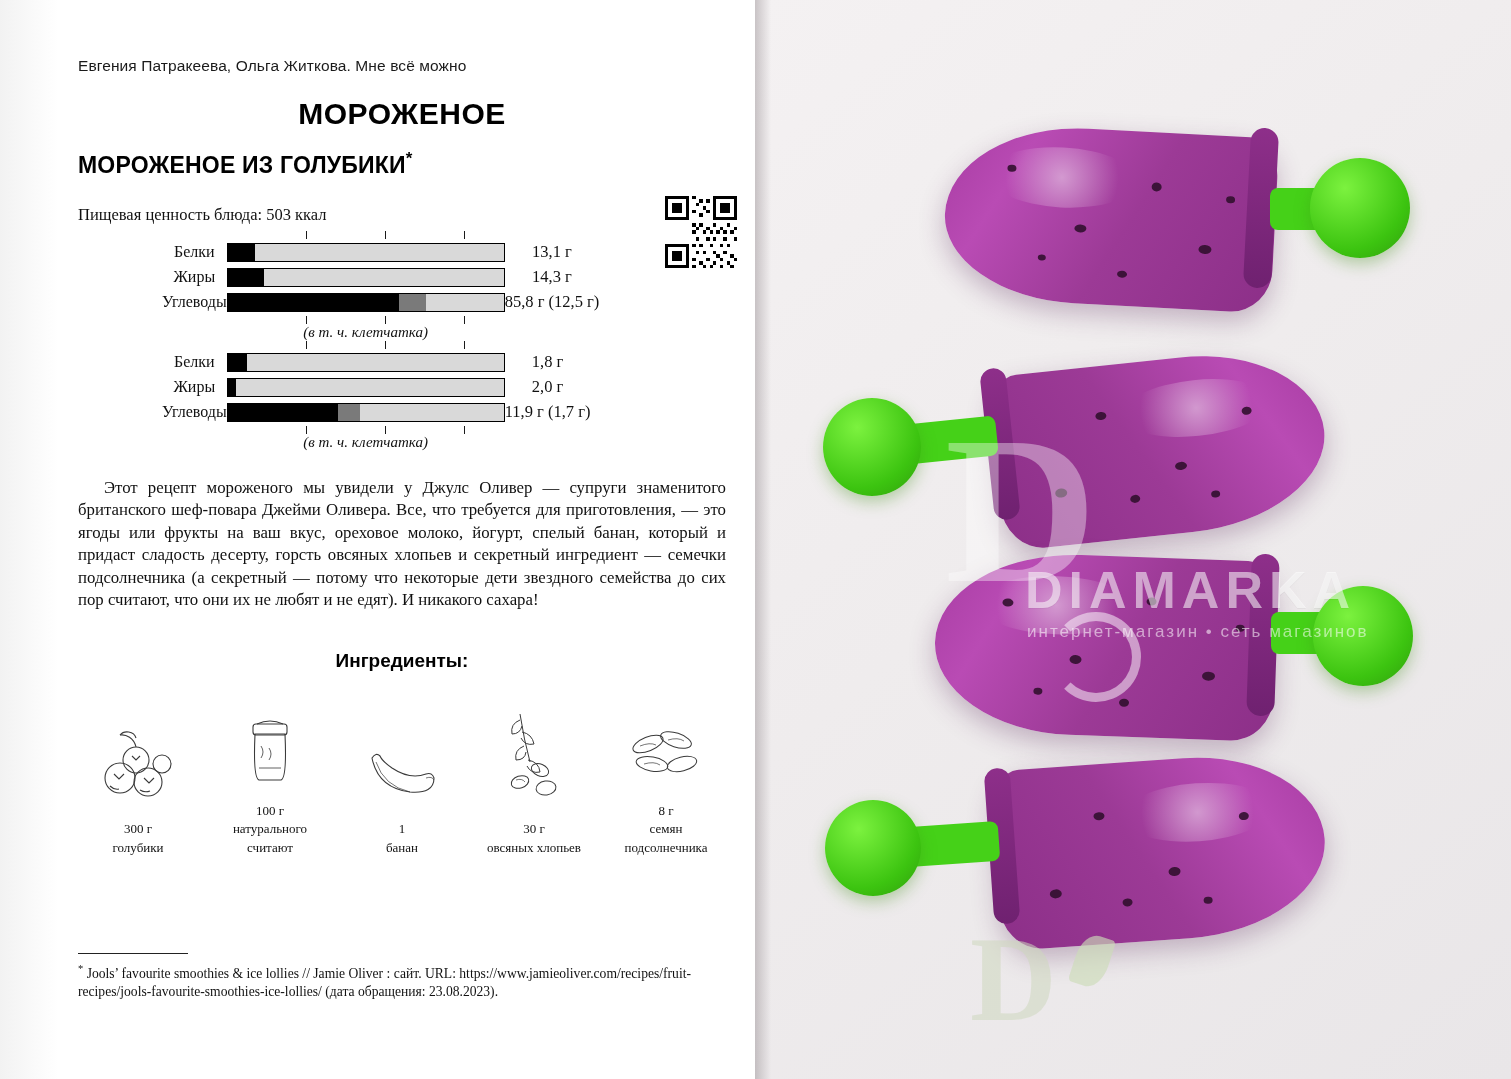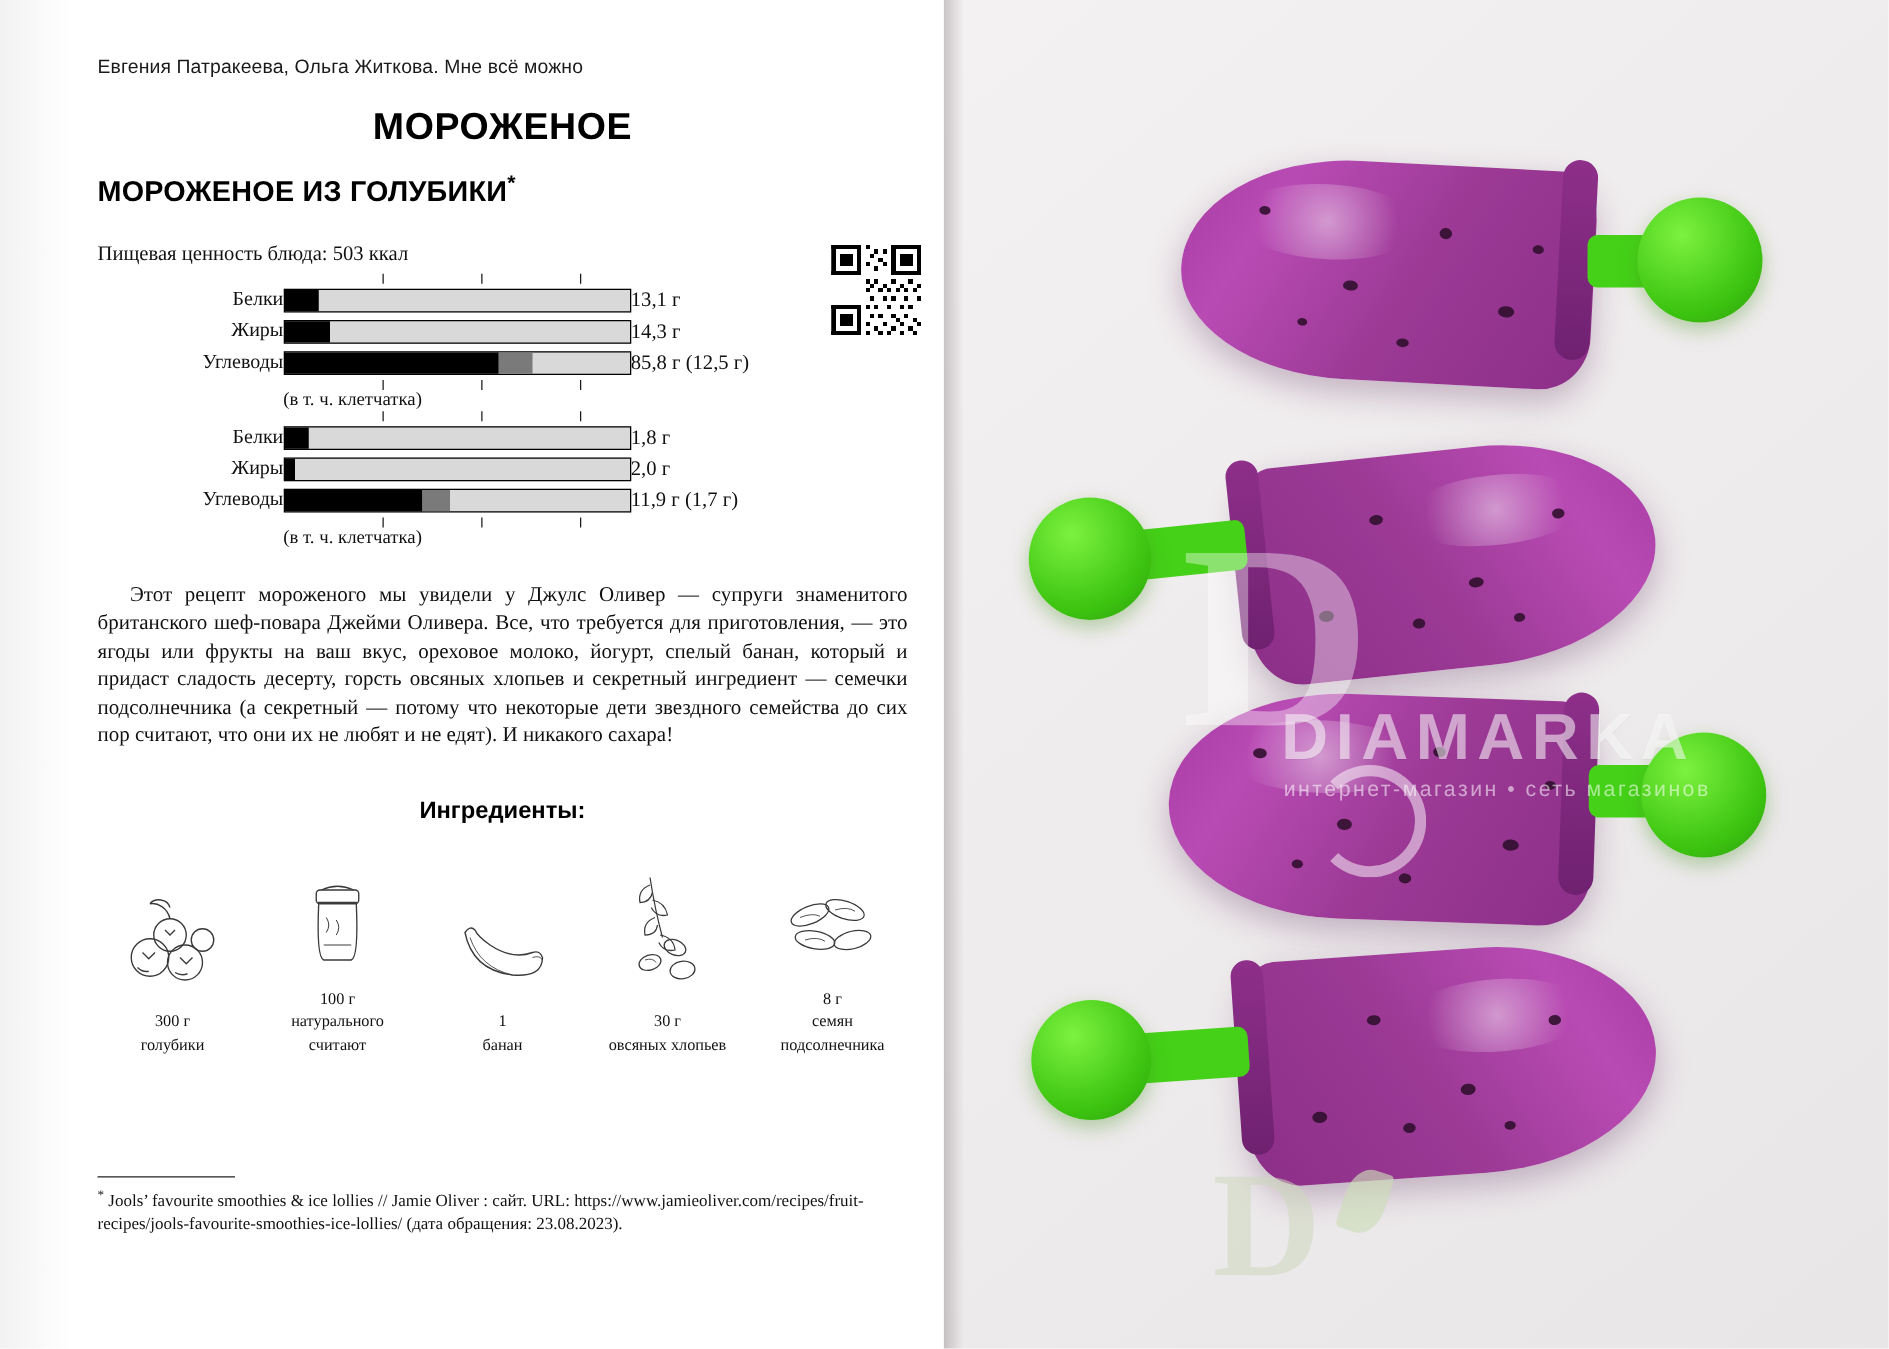--- a/index.html
+++ b/index.html
@@ -18,21 +18,21 @@
   #page-left {
     width: 755px; height: 1079px;
     background: #ffffff;
     position: relative;
     padding: 0;
   }
   .page-edge {
     position: absolute; left: 0; top: 0; width: 58px; height: 1079px;
     background: linear-gradient(to right, #f2f2f2 0%, #fafafa 60%, #ffffff 100%);
   }
-  .content { position: absolute; left: 78px; top: 0; width: 648px; }
+  .content { position: absolute; left: 78px; top: 12px; width: 648px; }
 
   .byline {
     font-size: 15.5px; color: #1a1a1a; margin-top: 45px;
     font-family: "Liberation Sans", sans-serif; letter-spacing: .1px;
   }
   h1.chapter {
     font-family: "Liberation Sans", sans-serif;
     font-weight: bold; font-size: 30px; text-align: center;
     margin: 22px 0 0 0; letter-spacing: .5px; color: #000;
   }
@@ -40,40 +40,40 @@
     font-family: "Liberation Sans", sans-serif;
     font-weight: bold; font-size: 23px; 
     margin: 18px 0 0 0; letter-spacing: .2px; color: #000;
   }
   h2.recipe .ast { font-size: 17px; vertical-align: super; }
 
   .nutri-title { font-size: 16.5px; margin: 26px 0 6px 0; color: #111; }
   .nutri-title.second { margin-top: 26px; }
 
   table.bars { border-collapse: collapse; margin-left: 84px; }
-  table.bars td { padding: 0; vertical-align: middle; }
+  table.bars td { padding: 0; vertical-align: middle; text-align: center; }
   td.lbl {
     font-size: 16px; text-align: right; padding-right: 7px;
     white-space: nowrap; color: #111; height: 25px;
   }
   .bar-wrap {
     position: relative; width: 278px; height: 19px;
     background: #d9d9d9; border: 1px solid #000;
   }
   .bar-fill { position: absolute; left: 0; top: 0; height: 100%; background: #000; }
   .bar-fill2 { position: absolute; top: 0; height: 100%; background: #7a7a7a; }
   td.val { font-size: 16.5px; padding-left: 10px; white-space: nowrap; color: #111; }
 
   .ticks { position: relative; height: 9px; width: 278px; }
   .ticks i {
     position: absolute; top: 0; width: 1px; height: 8px; background: #1a1a1a;
   }
   .ticks.below i { top: 1px; }
   .sub-note { font-size: 15px; margin-left: 0; color: #111; }
-  .row-note td { padding-top: 1px; }
+  .row-note td { padding-top: 1px; font-style: italic; }
 
   .qr {
     position: absolute; right: 18px; top: 196px;
     width: 72px; height: 72px;
   }
 
   p.body {
     font-size: 16.8px; line-height: 1.34; text-align: justify;
     margin: 26px 0 0 0; color: #101010; text-indent: 26px;
     hyphens: auto;

